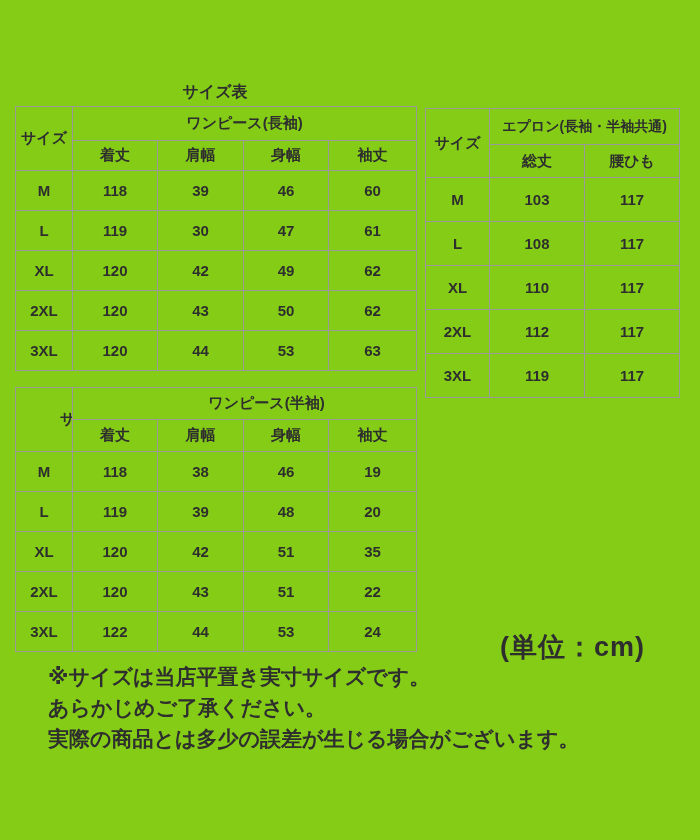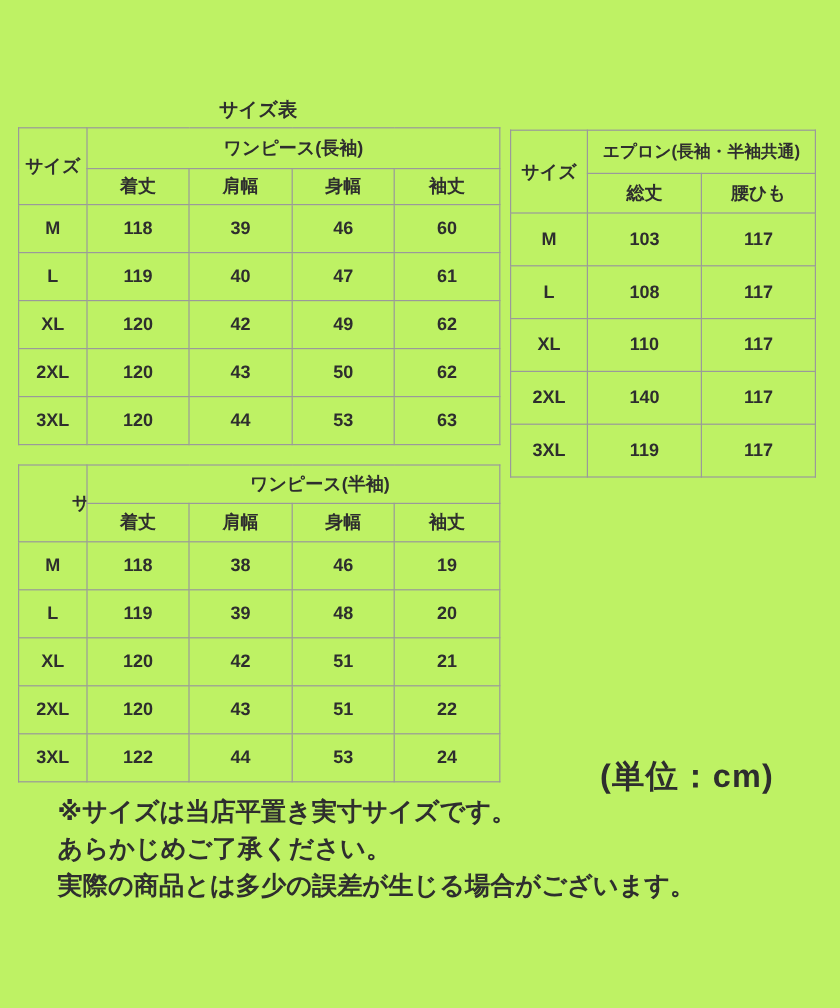--- a/index.html
+++ b/index.html
@@ -1,19 +1,19 @@
 <!DOCTYPE html>
 <html><head>
 <meta charset="utf-8">
 <style>
   html,body{margin:0;padding:0;background:#fff;}
   .canvas{
     position:relative;
     width:700px;height:840px;
-    background:#bef264;
+    background:#84cc16;
     font-family:"Liberation Sans","DejaVu Sans",sans-serif;
     color:#2e2e2e;
     overflow:hidden;
   }
   .page-title{
     position:absolute;left:15px;top:82px;width:400px;
     text-align:center;font-size:16px;font-weight:bold;
   }
   table.size-table{
     position:absolute;
@@ -88,21 +88,21 @@
       <tr class="data-row">
         <td>M</td>
         <td>118</td>
         <td>39</td>
         <td>46</td>
         <td>60</td>
       </tr>
       <tr class="data-row">
         <td>L</td>
         <td>119</td>
-        <td>40</td>
+        <td>30</td>
         <td>47</td>
         <td>61</td>
       </tr>
       <tr class="data-row">
         <td>XL</td>
         <td>120</td>
         <td>42</td>
         <td>49</td>
         <td>62</td>
       </tr>
@@ -148,21 +148,21 @@
         <td>108</td>
         <td>117</td>
       </tr>
       <tr class="data-row">
         <td>XL</td>
         <td>110</td>
         <td>117</td>
       </tr>
       <tr class="data-row">
         <td>2XL</td>
-        <td>140</td>
+        <td>112</td>
         <td>117</td>
       </tr>
       <tr class="data-row">
         <td>3XL</td>
         <td>119</td>
         <td>117</td>
       </tr>
     </tbody>
   </table>
 
@@ -197,21 +197,21 @@
         <td>119</td>
         <td>39</td>
         <td>48</td>
         <td>20</td>
       </tr>
       <tr class="data-row">
         <td>XL</td>
         <td>120</td>
         <td>42</td>
         <td>51</td>
-        <td>21</td>
+        <td>35</td>
       </tr>
       <tr class="data-row">
         <td>2XL</td>
         <td>120</td>
         <td>43</td>
         <td>51</td>
         <td>22</td>
       </tr>
       <tr class="data-row">
         <td>3XL</td>

